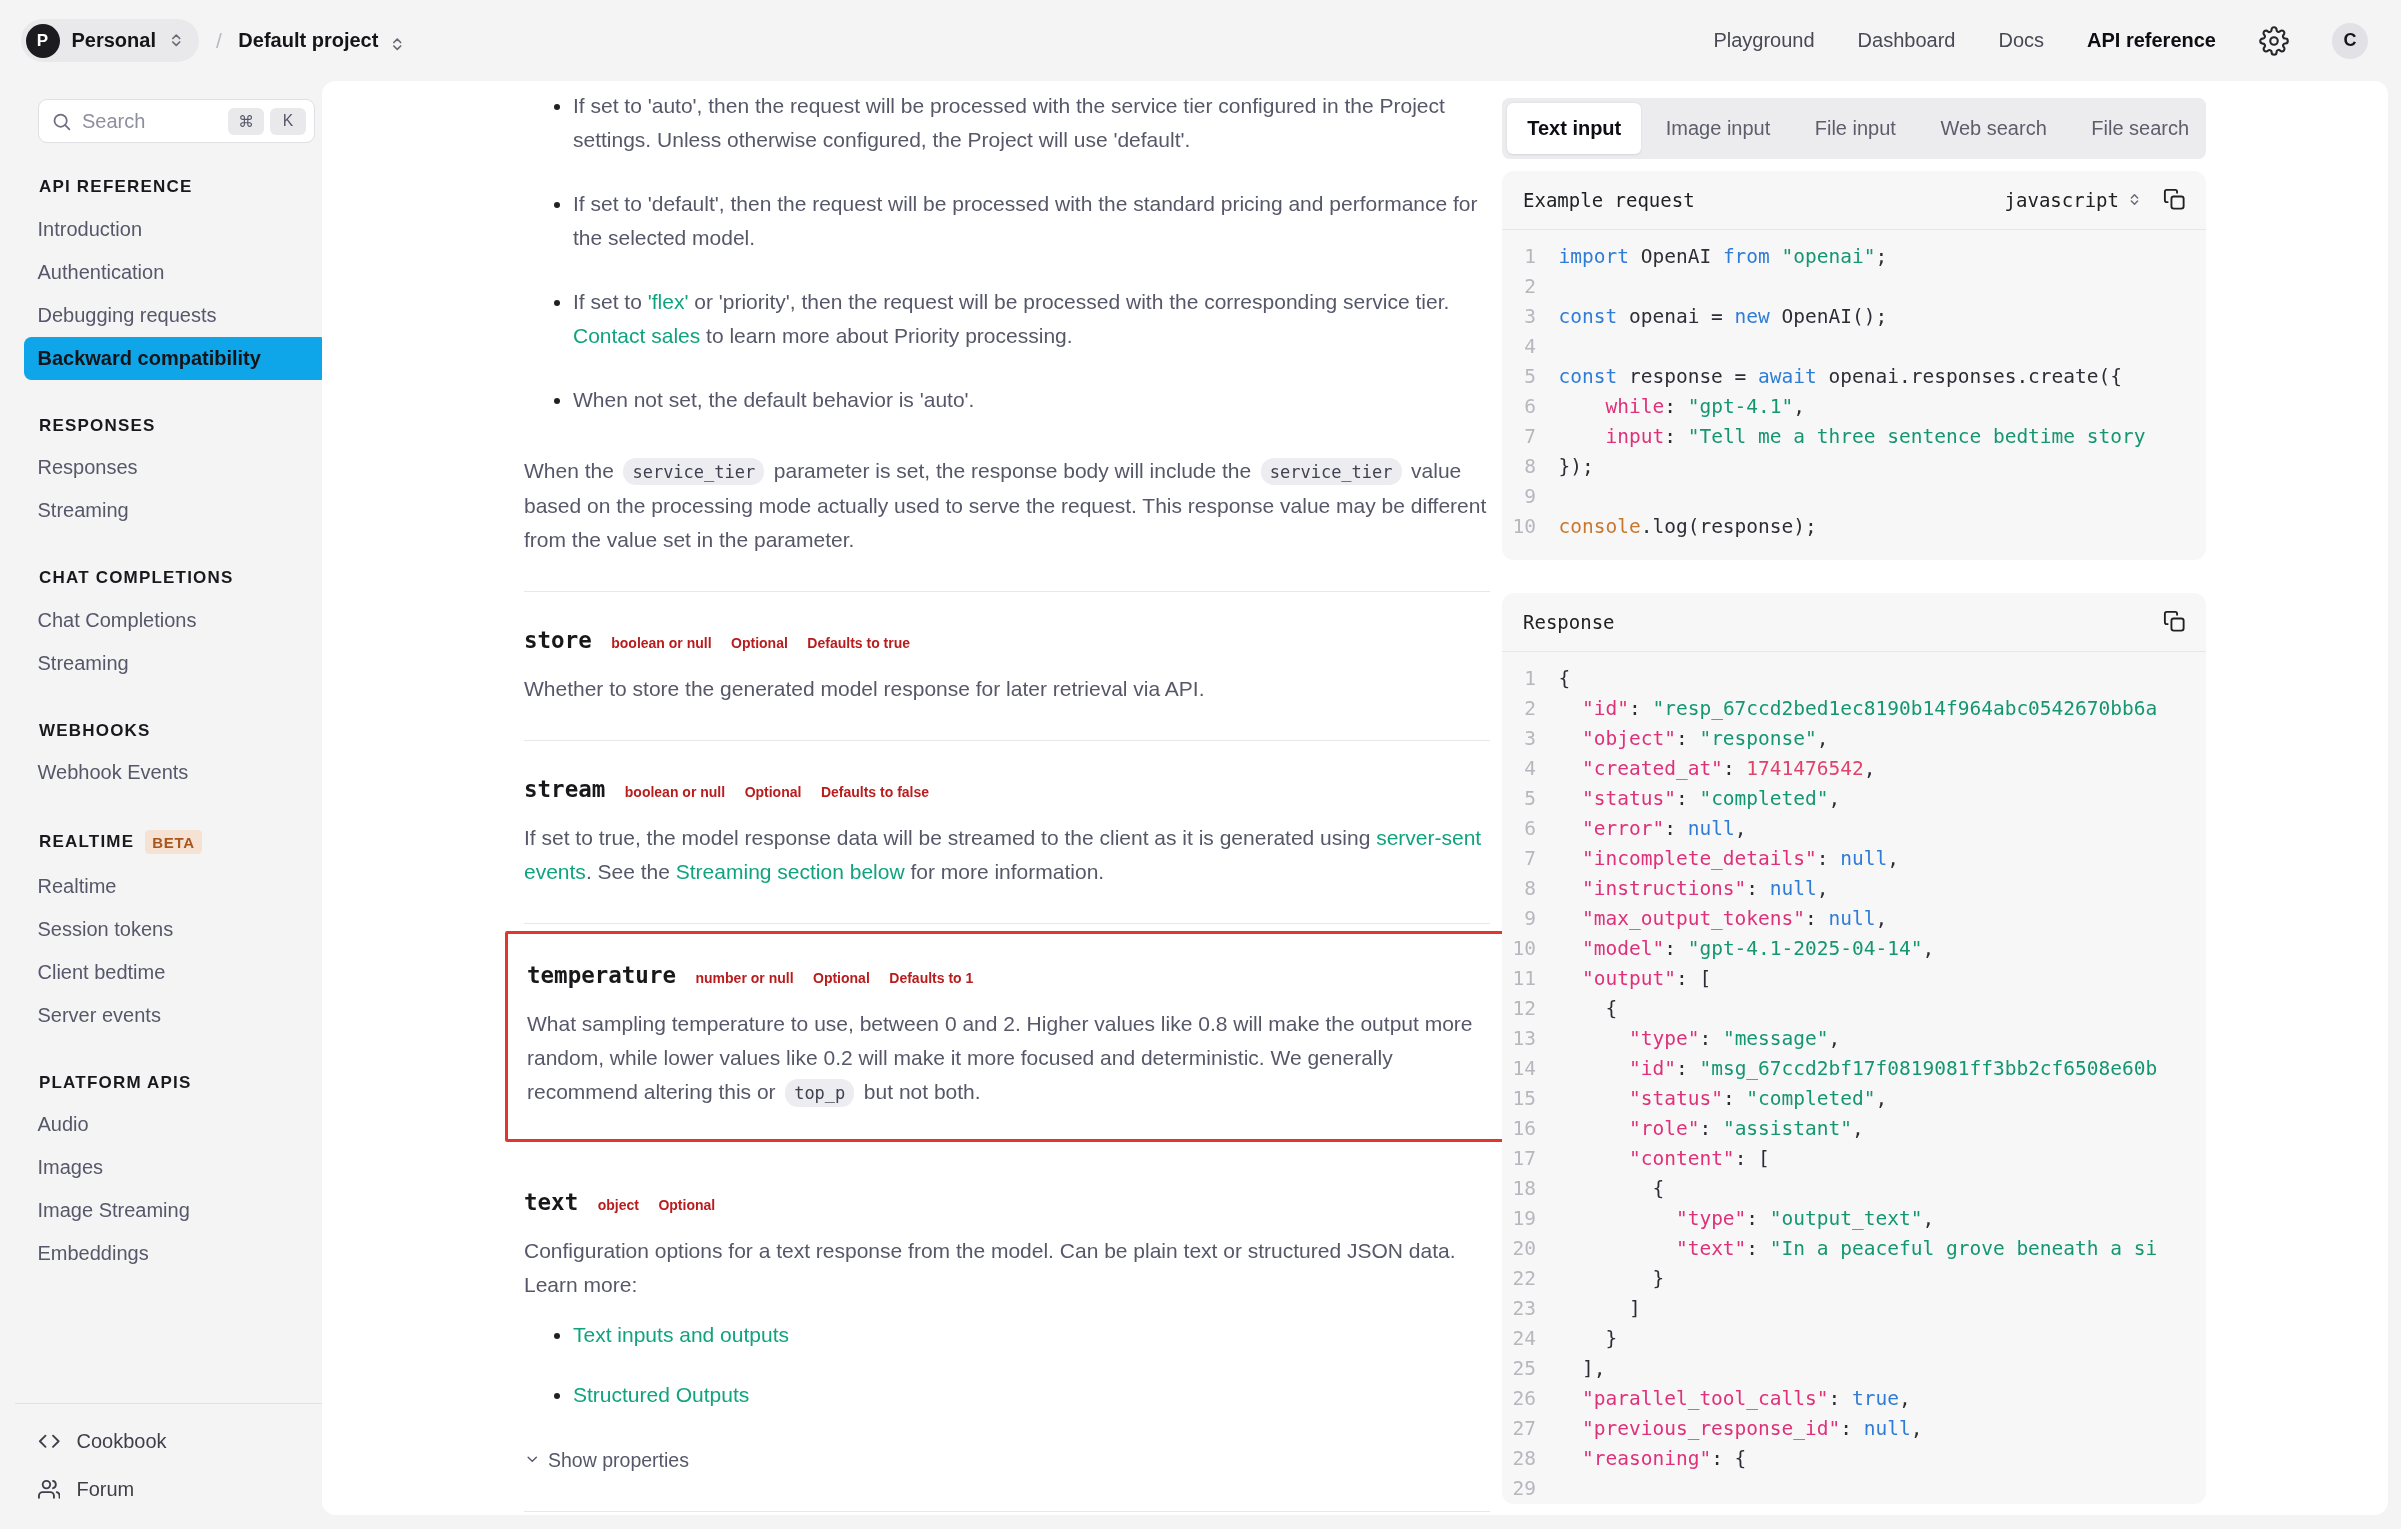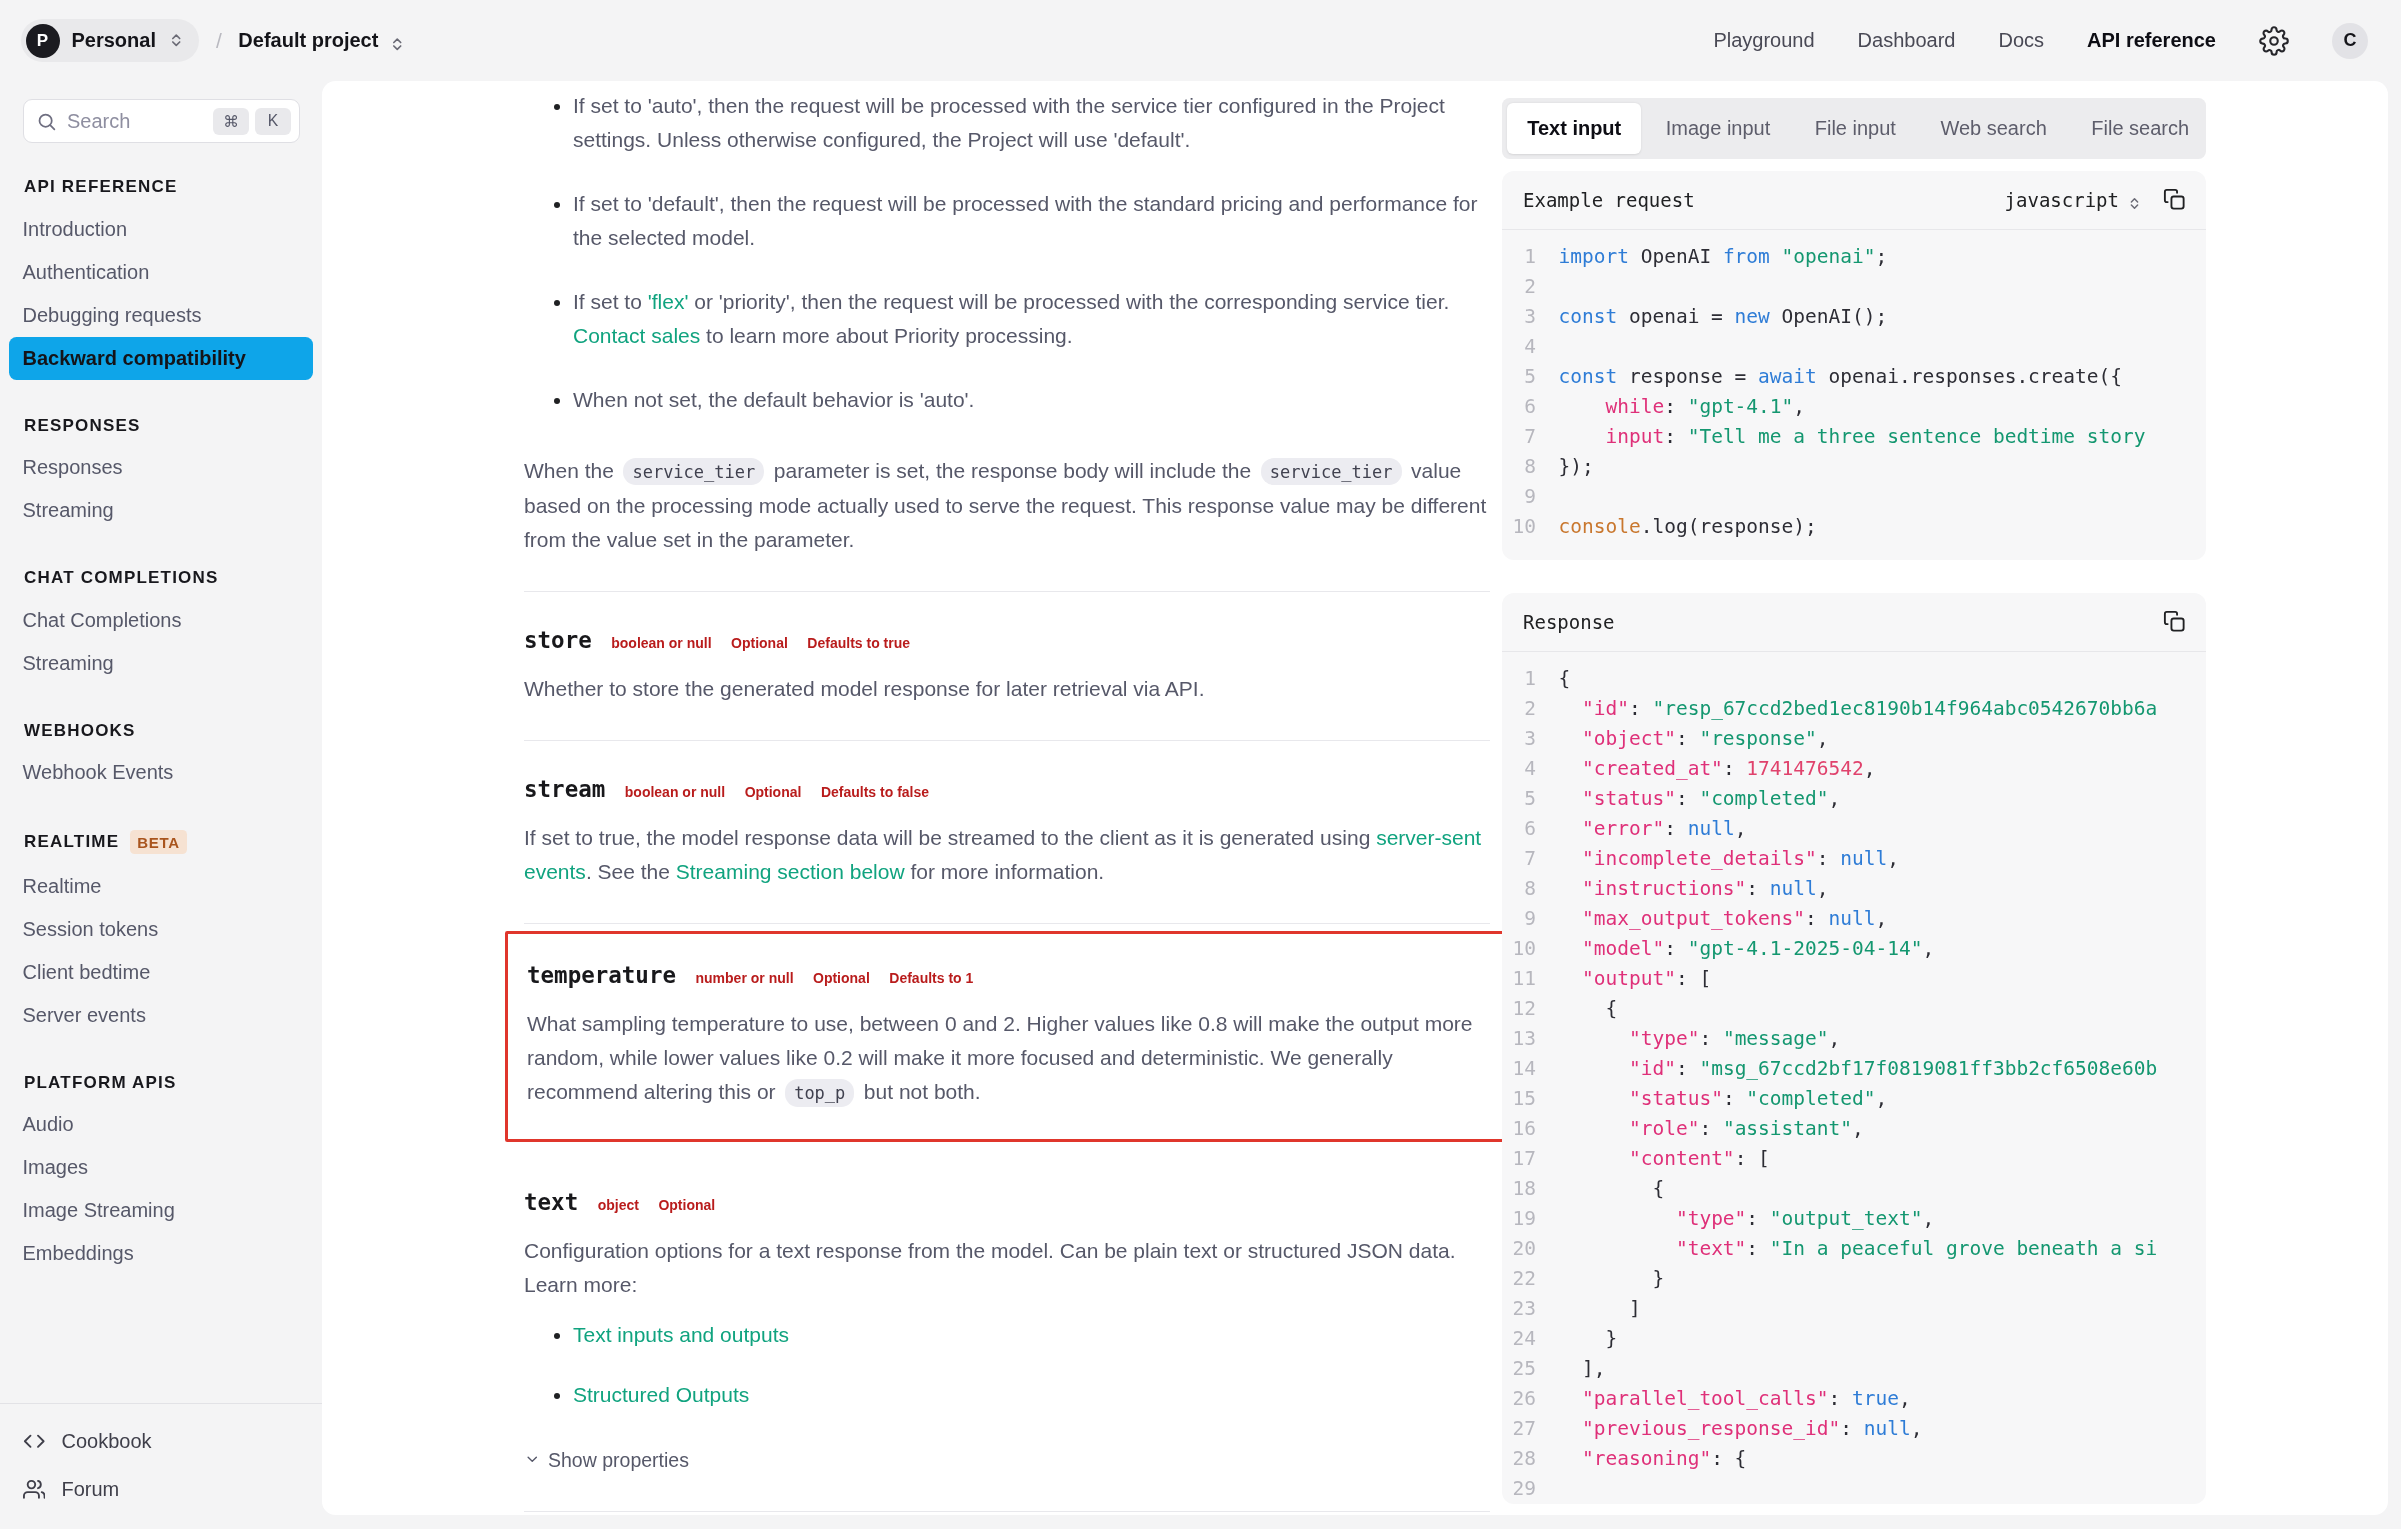--- a/index.html
+++ b/index.html
@@ -19,21 +19,21 @@
   .sep{color:#b9b9c0;font-size:21px;}
   .proj{display:flex;align-items:flex-end;gap:10.5px;cursor:pointer;}
   .nav{display:flex;align-items:center;gap:43px;}
   .nav-item{font-size:20px;color:#494955;cursor:pointer;}
   .nav-item.active{font-weight:700;color:#0d0d14;}
   .gear{cursor:pointer;}
   .avatar-c{width:36px;height:36px;border-radius:50%;background:#e2e2e6;color:#141419;font-size:18px;
             font-weight:600;display:flex;align-items:center;justify-content:center;cursor:pointer;}
 
   
-  .sidebar{position:absolute;top:81px;left:0;width:322px;bottom:0;padding:18px 22.5px 0;
+  .sidebar{position:absolute;top:81px;left:15px;width:322px;bottom:0;padding:18px 22.5px 0;
            box-sizing:border-box;display:flex;flex-direction:column;}
   .search{display:flex;align-items:center;gap:10.5px;height:42px;background:#fff;border:1.5px solid #dfdfe4;
           border-radius:9px;padding:0 7.5px 0 12px;cursor:text;flex:none;}
   .search-label{flex:1;font-size:20px;color:#8e8ea0;}
   .key{min-width:27px;height:27px;background:#e9e9ec;border-radius:6px;display:flex;align-items:center;
        justify-content:center;font-size:15.7px;color:#565869;padding:0 4.5px;}
   .side-sections{margin-top:34px;}
   .side-sec{margin-bottom:36px;}
   .side-sec-title{display:flex;gap:10.5px;align-items:center;font-size:17px;font-weight:700;
                   letter-spacing:1.2px;color:#18181d;margin:0 0 10.5px 1.5px;}
@@ -76,21 +76,21 @@
   .tabs{height:61px;background:#ececee;border-radius:7.5px;display:flex;align-items:center;
         padding:5.2px;box-sizing:border-box;gap:4.5px;}
   .tab{font-size:20px;color:#5d5d6b;padding:0 20px;height:51px;display:flex;align-items:center;
        border-radius:6px;cursor:pointer;white-space:nowrap;}
   .tab.active{background:#fff;color:#0d0d14;font-weight:700;box-shadow:0 0.7px 2.2px rgba(0,0,0,.10);}
   .codecard{margin-top:12px;background:#f7f7f8;border-radius:12px;overflow:hidden;}
   .codecard-head{height:58px;display:flex;align-items:center;justify-content:space-between;
                  padding:0 21px;border-bottom:0.7px solid #e7e7ea;}
   .cc-title{font-family:"DejaVu Sans Mono",monospace;font-size:19px;color:#202123;}
   .cc-right{display:flex;align-items:center;gap:21px;}
-  .lang{display:flex;align-items:flex-end;gap:7.5px;font-family:"DejaVu Sans Mono",monospace;font-size:19px;
+  .lang{display:flex;align-items:center;gap:7.5px;font-family:"DejaVu Sans Mono",monospace;font-size:19px;
         color:#202123;cursor:pointer;}
   .copy-btn{cursor:pointer;background:none;border:none;padding:0;}
   .code{padding:12px 0 18px;overflow:hidden;}
   .code-line{display:flex;white-space:pre;font-family:"DejaVu Sans Mono",monospace;font-size:19.5px;
              line-height:30px;}
   .ln{width:34px;flex:none;text-align:right;color:#b7b7be;margin-right:22.5px;}
   .resp-code{height:852px;box-sizing:border-box;}
   .tk-p{color:#2d2d35;} .tk-k{color:#2e7cd6;} .tk-s{color:#149770;}
   .tk-pr{color:#df3079;} .tk-n{color:#e0426c;} .tk-o{color:#c9772e;}
 </style>

